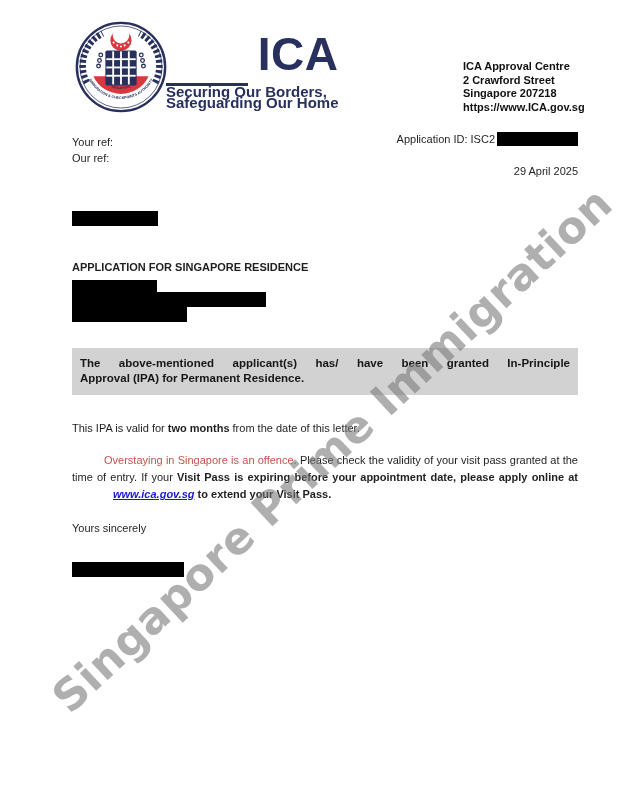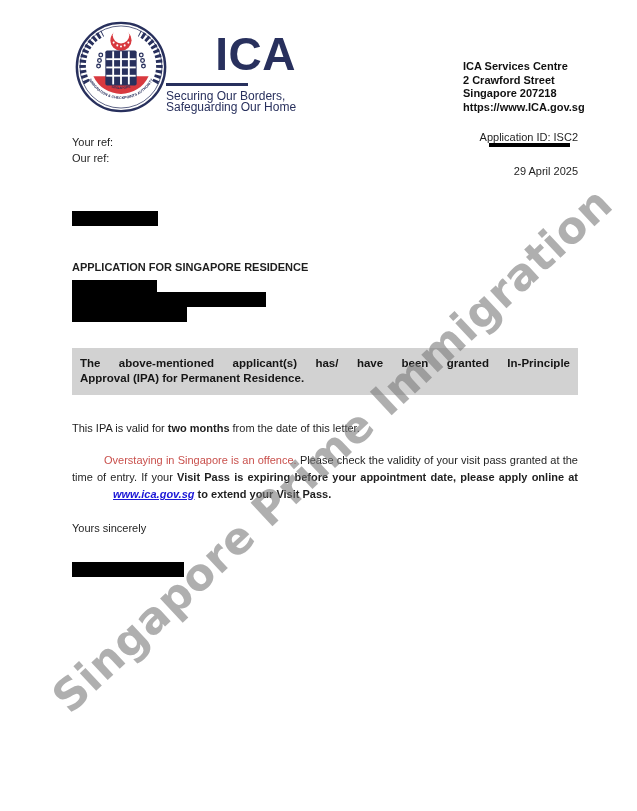--- a/index.html
+++ b/index.html
@@ -5,26 +5,26 @@
   html,body { margin:0; padding:0; background:#ffffff; }
   .page {
     position:relative; width:637px; height:811px; background:#ffffff;
     font-family:"Liberation Sans", sans-serif; color:#1f1f1f; overflow:hidden;
   }
   
   .crest { position:absolute; left:75px; top:20px; width:92px; height:94px; }
   .logo-block { position:absolute; left:166px; top:31px; }
   .wordmark { font-size:46px; font-weight:bold; color:var(--navy,#28305d); line-height:1; letter-spacing:0.5px;text-align:right; }
   .wordmark-rule { width:82px; height:2.5px; background:var(--navy,#28305d); margin-top:6px; }
-  .tagline { margin-top:5px; font-size:12px; line-height:11.5px; color:var(--navy,#28305d); font-weight:400; }
+  .tagline { font-size:15px; line-height:11.5px; color:var(--navy,#28305d); font-weight:700; }
   .address { position:absolute; left:463px; top:60px; font-size:11px; font-weight:bold; line-height:13.5px; color:#111; }
   
   .ref-left { position:absolute; left:72px; top:134px; font-size:11px; line-height:16px; }
   .ref-right { position:absolute; right:59px; top:131px; display:flex; flex-direction:column; align-items:flex-end; font-size:11px; }
-  .appid-row { display:flex; align-items:center; height:16px;flex-direction:column; }
+  .appid-row { display:flex; align-items:center; height:16px; }
   .appid-bar { width:81px; height:14px; background:#000; margin-left:2px; }
   .date-line { margin-top:18px; line-height:13px; }
   
   .redact { position:absolute; background:#000; }
   .redact-name   { left:72px; top:211px; width:86px;  height:15px; }
   .redact-a      { left:72px; top:280px; width:85px;  height:12px; }
   .redact-b      { left:72px; top:292px; width:194px; height:15px; }
   .redact-c      { left:72px; top:307px; width:115px; height:15px; }
   .redact-sig    { left:72px; top:562px; width:112px; height:15px; }
   
@@ -106,21 +106,21 @@
   <div class="logo-block">
     <div class="wordmark">ICA</div>
     <div class="wordmark-rule"></div>
     <div class="tagline">
       <div>Securing Our Borders,</div>
       <div>Safeguarding Our Home</div>
     </div>
   </div>
 
   <div class="address">
-    <div>ICA Services Centre</div>
+    <div>ICA Approval Centre</div>
     <div>2 Crawford Street</div>
     <div>Singapore 207218</div>
     <div>https://www.ICA.gov.sg</div>
   </div>
 
   <div class="ref-left">
     <div>Your ref:</div>
     <div>Our ref:</div>
   </div>
   <div class="ref-right">

